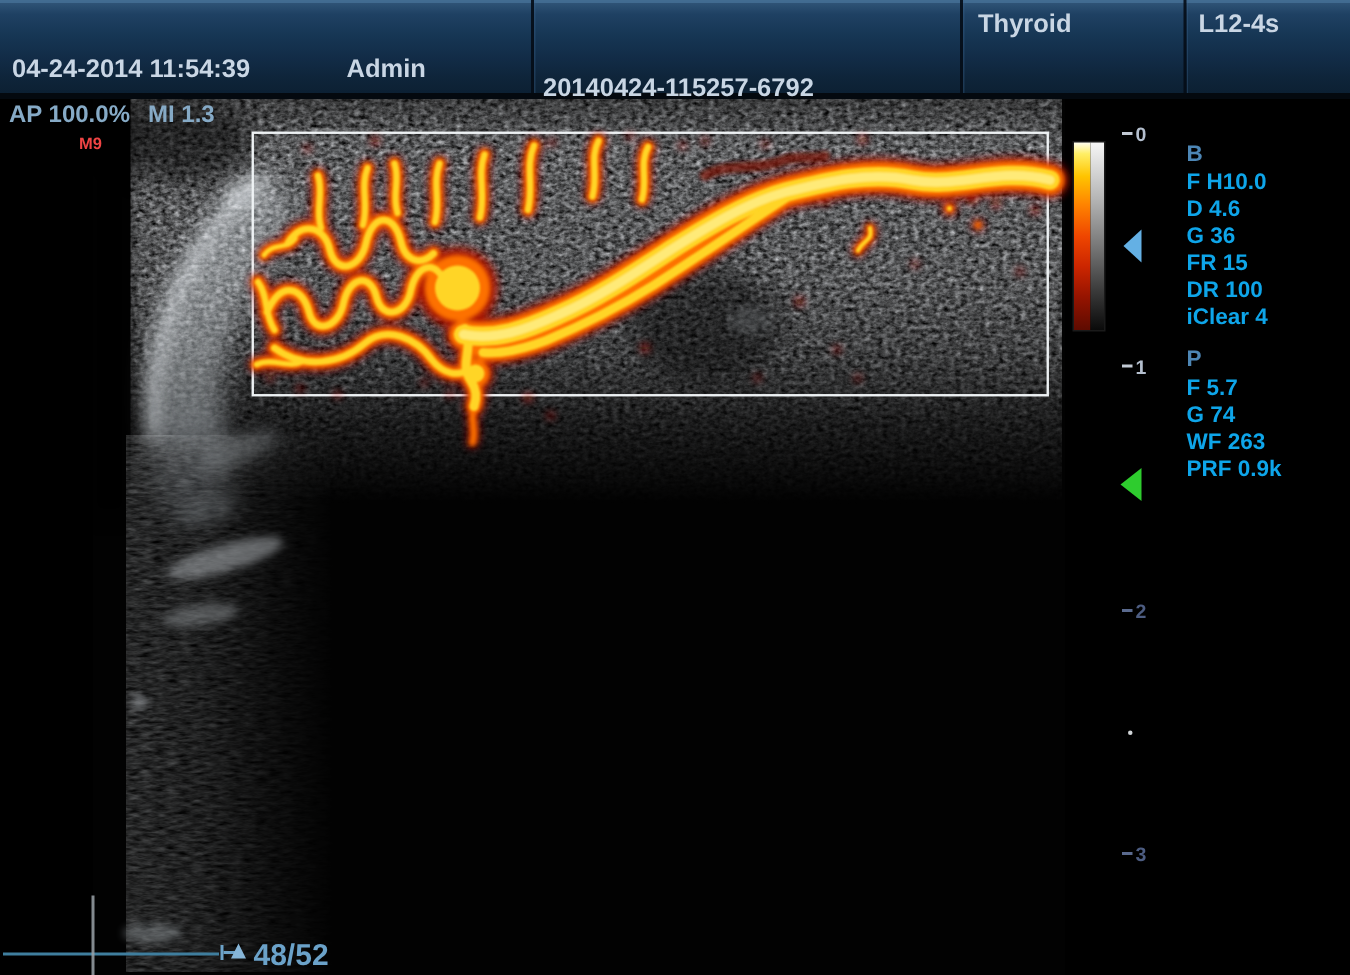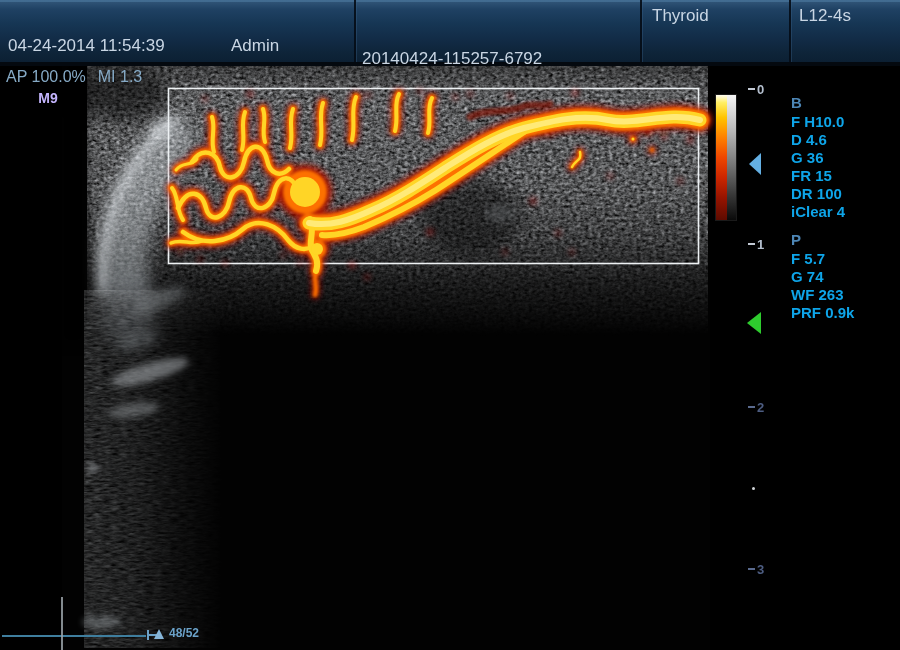--- a/index.html
+++ b/index.html
@@ -6,32 +6,32 @@
   #screen{position:relative;width:900px;height:650px;background:#000;overflow:hidden;
           font-family:"Liberation Sans",sans-serif;}
 
   
   .topbar{position:absolute;left:0;top:0;width:900px;height:62px;
     background:linear-gradient(180deg,#33587b 0%,#1f4163 15%,#163654 38%,#122c47 62%,#0e2439 85%,#0c2033 100%);
     border-bottom:4px solid #04090f;}
   .tb-hl{position:absolute;left:0;top:0;width:100%;height:2px;background:#48759b;opacity:.7;}
   .tb-div{position:absolute;top:0;width:2px;height:62px;background:rgba(4,12,22,.9);
     box-shadow:1px 0 0 rgba(60,100,140,.35);}
-  .tb-text{position:absolute;font-weight:normal;font-size:17px;color:#c9d6e4;white-space:nowrap;text-align:right;}
+  .tb-text{position:absolute;font-weight:bold;font-size:17px;color:#c9d6e4;white-space:nowrap;text-align:right;}
   .tb-datetime{left:8px;top:36px;}
   .tb-user{left:231px;top:36px;}
   .tb-examid{left:362px;top:36px;margin-top:13px;}
   .tb-preset{left:652px;top:6px;}
   .tb-probe{left:799px;top:6px;}
 
   
-  .ap-line{position:absolute;left:6px;top:68px;font-weight:normal;font-size:16px;color:#86aac6;white-space:nowrap;}
+  .ap-line{position:absolute;left:6px;top:68px;font-weight:bold;font-size:16px;color:#86aac6;white-space:nowrap;}
   .ap-line .gap{display:inline-block;width:12px;}
-  .model{position:absolute;left:28px;top:90px;width:40px;text-align:center;
-    font-weight:bold;font-size:14px;color:#c4b5fd;}
+  .model{position:absolute;left:28px;top:90px;width:40px;text-align:right;
+    font-weight:bold;font-size:11px;color:#ef4444;}
   .logo{position:absolute;left:792px;top:62px;font-weight:bold;font-size:24px;
     letter-spacing:-.5px;color:#fcfdfe;}
   .pblock{position:absolute;left:791px;font-weight:bold;font-size:15px;line-height:18px;}
   .pblock .plabel{color:#4d86b5;margin-bottom:1px;}
   .pblock .prow{color:#0ea5e9;}
   .pblock-b{top:94px;}
   .pblock-p{top:231px;}
 
   
   .tick{position:absolute;left:748px;height:14px;display:flex;align-items:center;
@@ -49,21 +49,21 @@
   .arrow-focus{left:747px;top:312px;border-top:11px solid transparent;
     border-bottom:11px solid transparent;border-right:14px solid #2ecc2e;}
 
   
   .cine-line{position:absolute;left:2px;top:635px;width:144px;height:2px;background:#3f7e9e;}
   .cine-tickv{position:absolute;left:147px;top:630px;width:2px;height:10px;background:#6ca2c8;}
   .cine-tickh{position:absolute;left:149px;top:634px;width:8px;height:2px;background:#6ca2c8;}
   .cine-tri{position:absolute;left:154px;top:629px;width:0;height:0;
     border-left:5px solid transparent;border-right:5px solid transparent;
     border-bottom:10px solid #86b5d8;}
-  .cine-count{position:absolute;left:169px;top:626px;font-weight:bold;font-size:12px;color:#6ba2c9;}
+  .cine-count{position:absolute;left:169px;top:626px;font-weight:bold;font-size:20px;color:#6ba2c9;}
   .edge-line{position:absolute;left:61px;top:597px;width:2px;height:53px;background:#9aa2a8;opacity:.85;}
 
   svg{position:absolute;left:0;top:0;}
 </style>
 </head>
 <body>
 
 <div id="screen">
 
   <svg width="900" height="650" viewBox="0 0 900 650">

